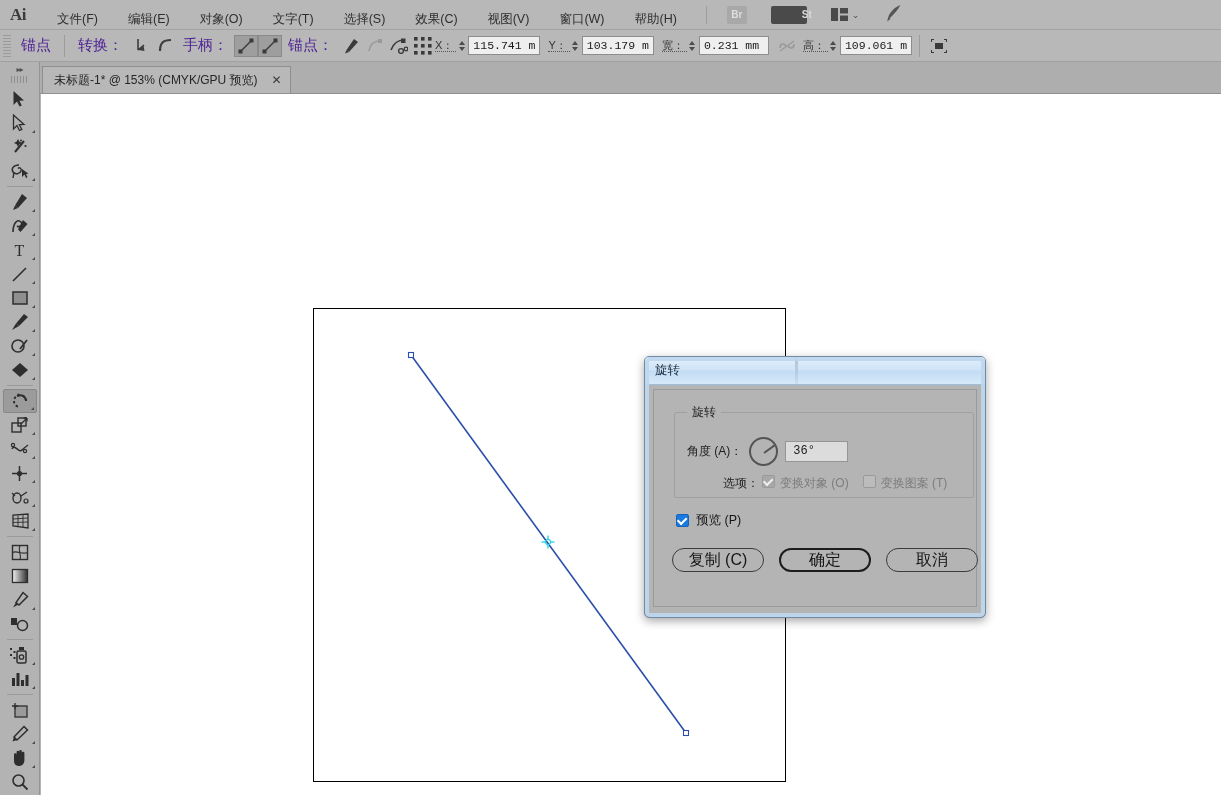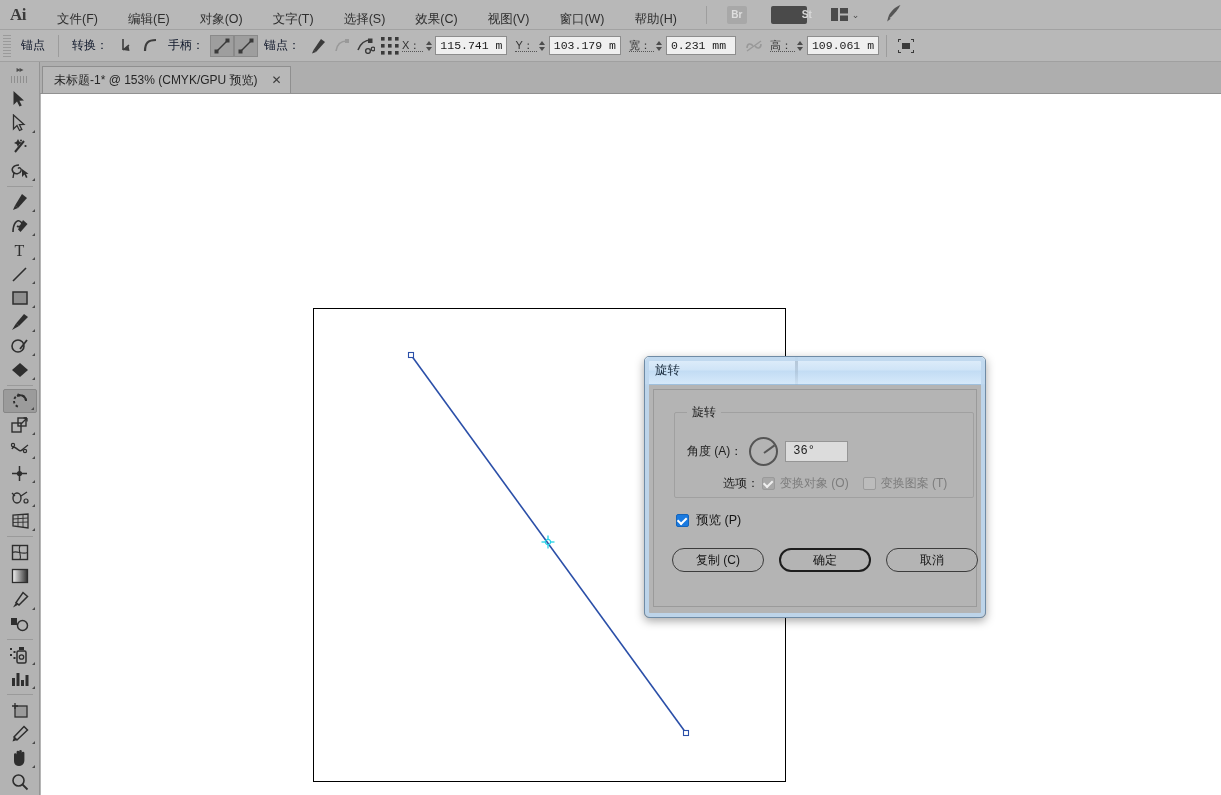--- a/index.html
+++ b/index.html
@@ -46,21 +46,21 @@
   
   .controlbar {
     position: absolute; left: 0; top: 30px; width: 1221px; height: 32px;
     background: #b8b8b8; border-bottom: 1px solid #a0a0a0;
     display: flex; align-items: center;
   }
   .grip {
     width: 8px; height: 22px; margin-left: 3px; margin-right: 4px;
     background: repeating-linear-gradient(to bottom, #9a9a9a 0 1px, transparent 1px 3px);
   }
-  .cb-label { font-size: 12px; color: #0f172a; padding: 0 6px; white-space: nowrap; }
+  .cb-label { font-size: 15px; color: #4c1d95; padding: 0 6px; white-space: nowrap; }
   .cb-sep { width: 1px; height: 22px; background: #9c9c9c; margin: 0 7px; }
   .cb-btn {
     width: 24px; height: 22px; display: flex; align-items: center; justify-content: center;
     cursor: default;
   }
   .cb-btn.active { background: #9e9e9e; border: 1px solid #8a8a8a; }
   .cb-btn.disabled { opacity: 0.42; }
   .field-wrap { display: flex; align-items: center; }
   .lbl-u {
     font-size: 11px; color: #333; padding-right: 3px;
@@ -183,21 +183,21 @@
     position: absolute; left: 50%; top: 50%; width: 13px; height: 2px;
     background: #555; transform-origin: 0 50%; transform: rotate(-36deg);
   }
   .angle-input {
     width: 63px; height: 21px; background: #dcdcdc; border: 1px solid #959595;
     font-size: 12px; color: #222; line-height: 19px; padding-left: 7px;
     font-family: "Liberation Mono", "DejaVu Sans Mono", monospace;
   }
   .row-opts {
     position: absolute; left: 48px; top: 62px;
-    display: flex; align-items: center; font-size: 12px; color: #1f1f1f;
+    display: flex; align-items: flex-start; font-size: 12px; color: #1f1f1f;
   }
   .chk {
     width: 13px; height: 13px; border: 1px solid #9a9a9a; background: #c0c0c0;
     display: inline-flex; align-items: center; justify-content: center;
     margin: 0 5px 0 3px; border-radius: 2px;
   }
   .chk.on { background: #a8a8a8; }
   .chk.on::after {
     content: ""; width: 7px; height: 4px;
     border-left: 2px solid #efefef; border-bottom: 2px solid #efefef;
@@ -216,21 +216,21 @@
   }
   .chk-blue::after {
     content: ""; width: 7px; height: 4px;
     border-left: 2px solid #fff; border-bottom: 2px solid #fff;
     transform: rotate(-45deg) translate(0.5px, -1px);
   }
   .btn-row { position: absolute; left: 18px; top: 158px; display: flex; gap: 15px; }
   .btn {
     width: 92px; height: 24px; border-radius: 12px;
     border: 1px solid #3c3c3c; background: #b4b4b4;
-    font-size: 12px; color: #151515;
+    font-size: 16px; color: #151515;
     display: flex; align-items: center; justify-content: center; cursor: default;
   }
   .btn.default { border-width: 2px; border-color: #1d1d1d; }
 </style>
 </head>
 <body>
 
 <div id="app">
 
   <div class="menubar">

